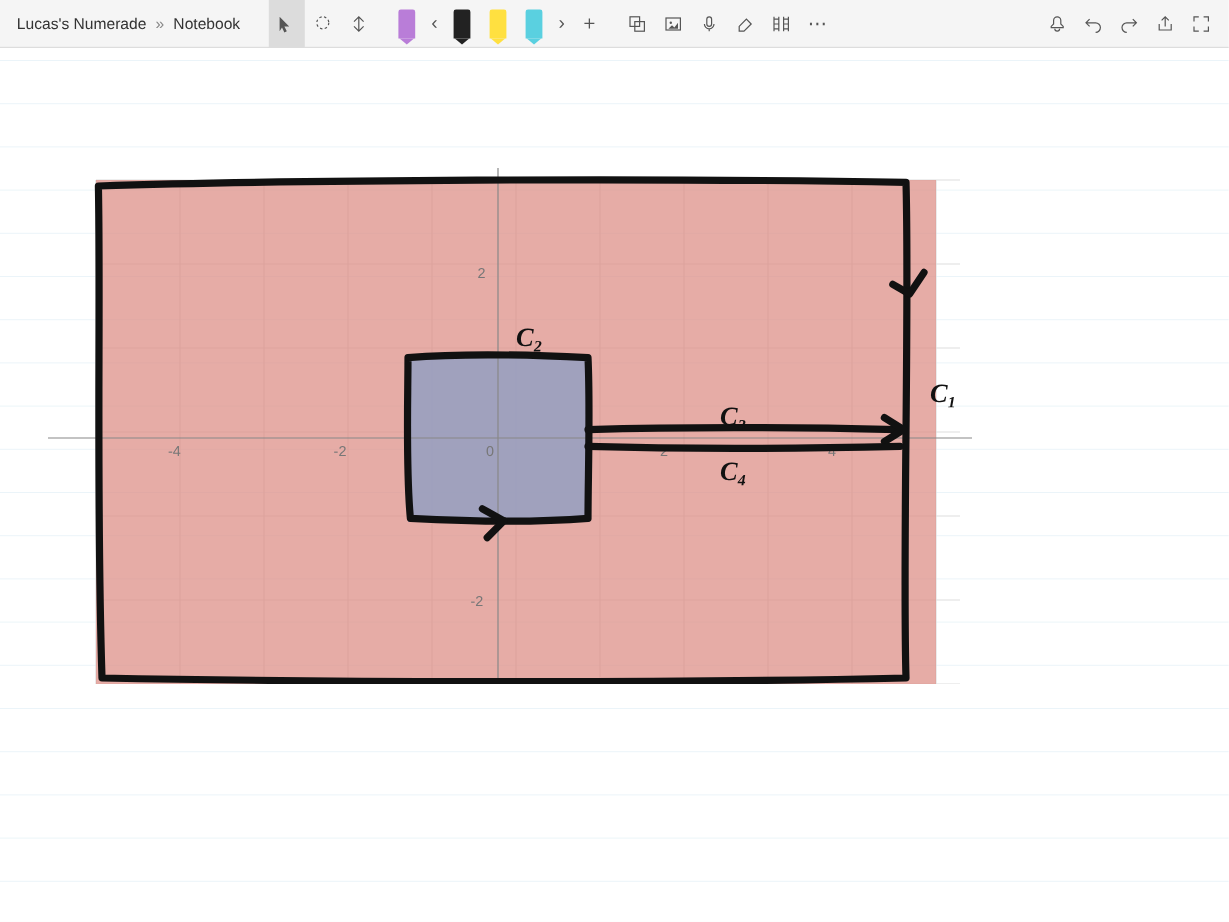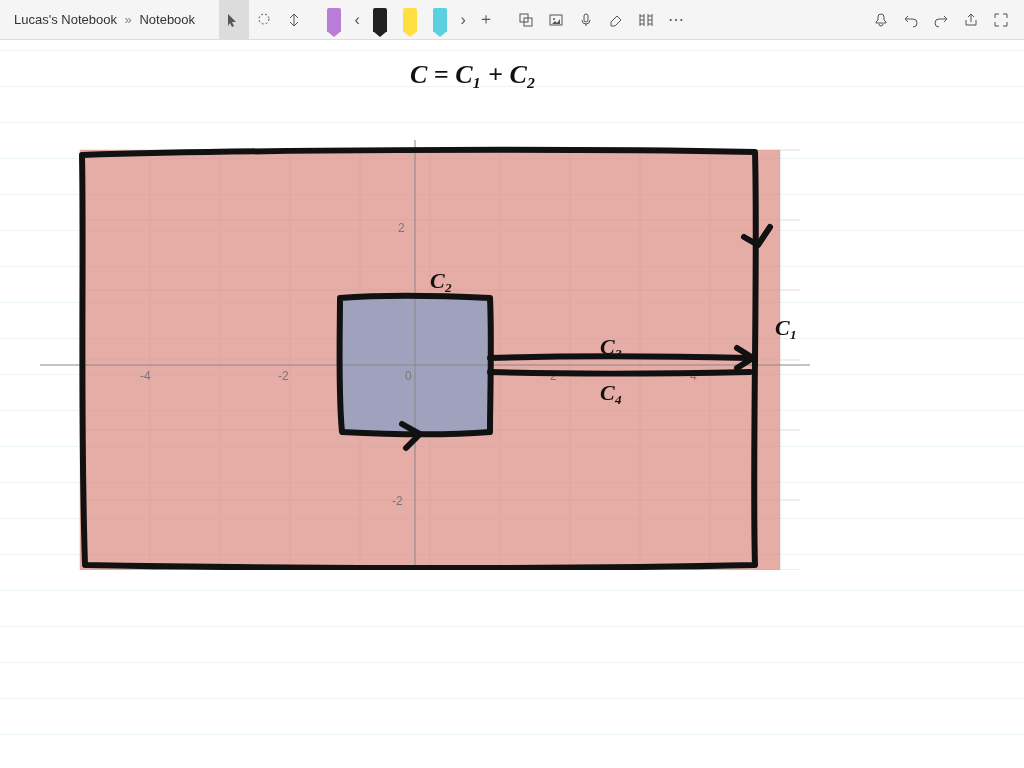--- a/index.html
+++ b/index.html
@@ -83,21 +83,21 @@
     font-weight: bold;
     color: #111;
   }
   svg { display: block; }
 </style>
 </head>
 <body>
 
 <div class="toolbar">
   <div class="breadcrumb">
-    <span>Lucas's Notebook</span>
+    <span>Lucas's Numerade</span>
     <span class="sep">»</span>
     <span>Notebook</span>
   </div>
 
   <div class="tool-group">
     <div class="tool-btn active">
       <svg width="16" height="16" viewBox="0 0 16 16">
           <path d="M2 2 L10 10 L6 10 L8 14 L6 15 L4 11 L2 14 Z" fill="#555"></path>
         </svg>
     </div>
@@ -189,21 +189,20 @@
       <svg width="16" height="16" viewBox="0 0 16 16">
           <path d="M2 6 v-4 h4 M14 6 v-4 h-4 M2 10 v4 h4 M14 10 v4 h-4" fill="none" stroke="#555"></path>
         </svg>
     </div>
   </div>
 </div>
 
 <div class="canvas">
   <div class="paper-lines"></div>
 
-  <div class="ink" style="left:410px; top:20px; font-size:26px; font-style:italic">C = C₁ + C₂</div>
 
   <svg width="800" height="460" style="position:absolute; left:40px; top:70px">
 
     <g stroke="#ddd" stroke-width="1">
       <line x1="40" y1="40" x2="40" y2="460"></line>
         <line x1="110" y1="40" x2="110" y2="460"></line>
       <line x1="180" y1="40" x2="180" y2="460"></line>
         <line x1="250" y1="40" x2="250" y2="460"></line>
       <line x1="320" y1="40" x2="320" y2="460"></line>
         <line x1="390" y1="40" x2="390" y2="460"></line>

